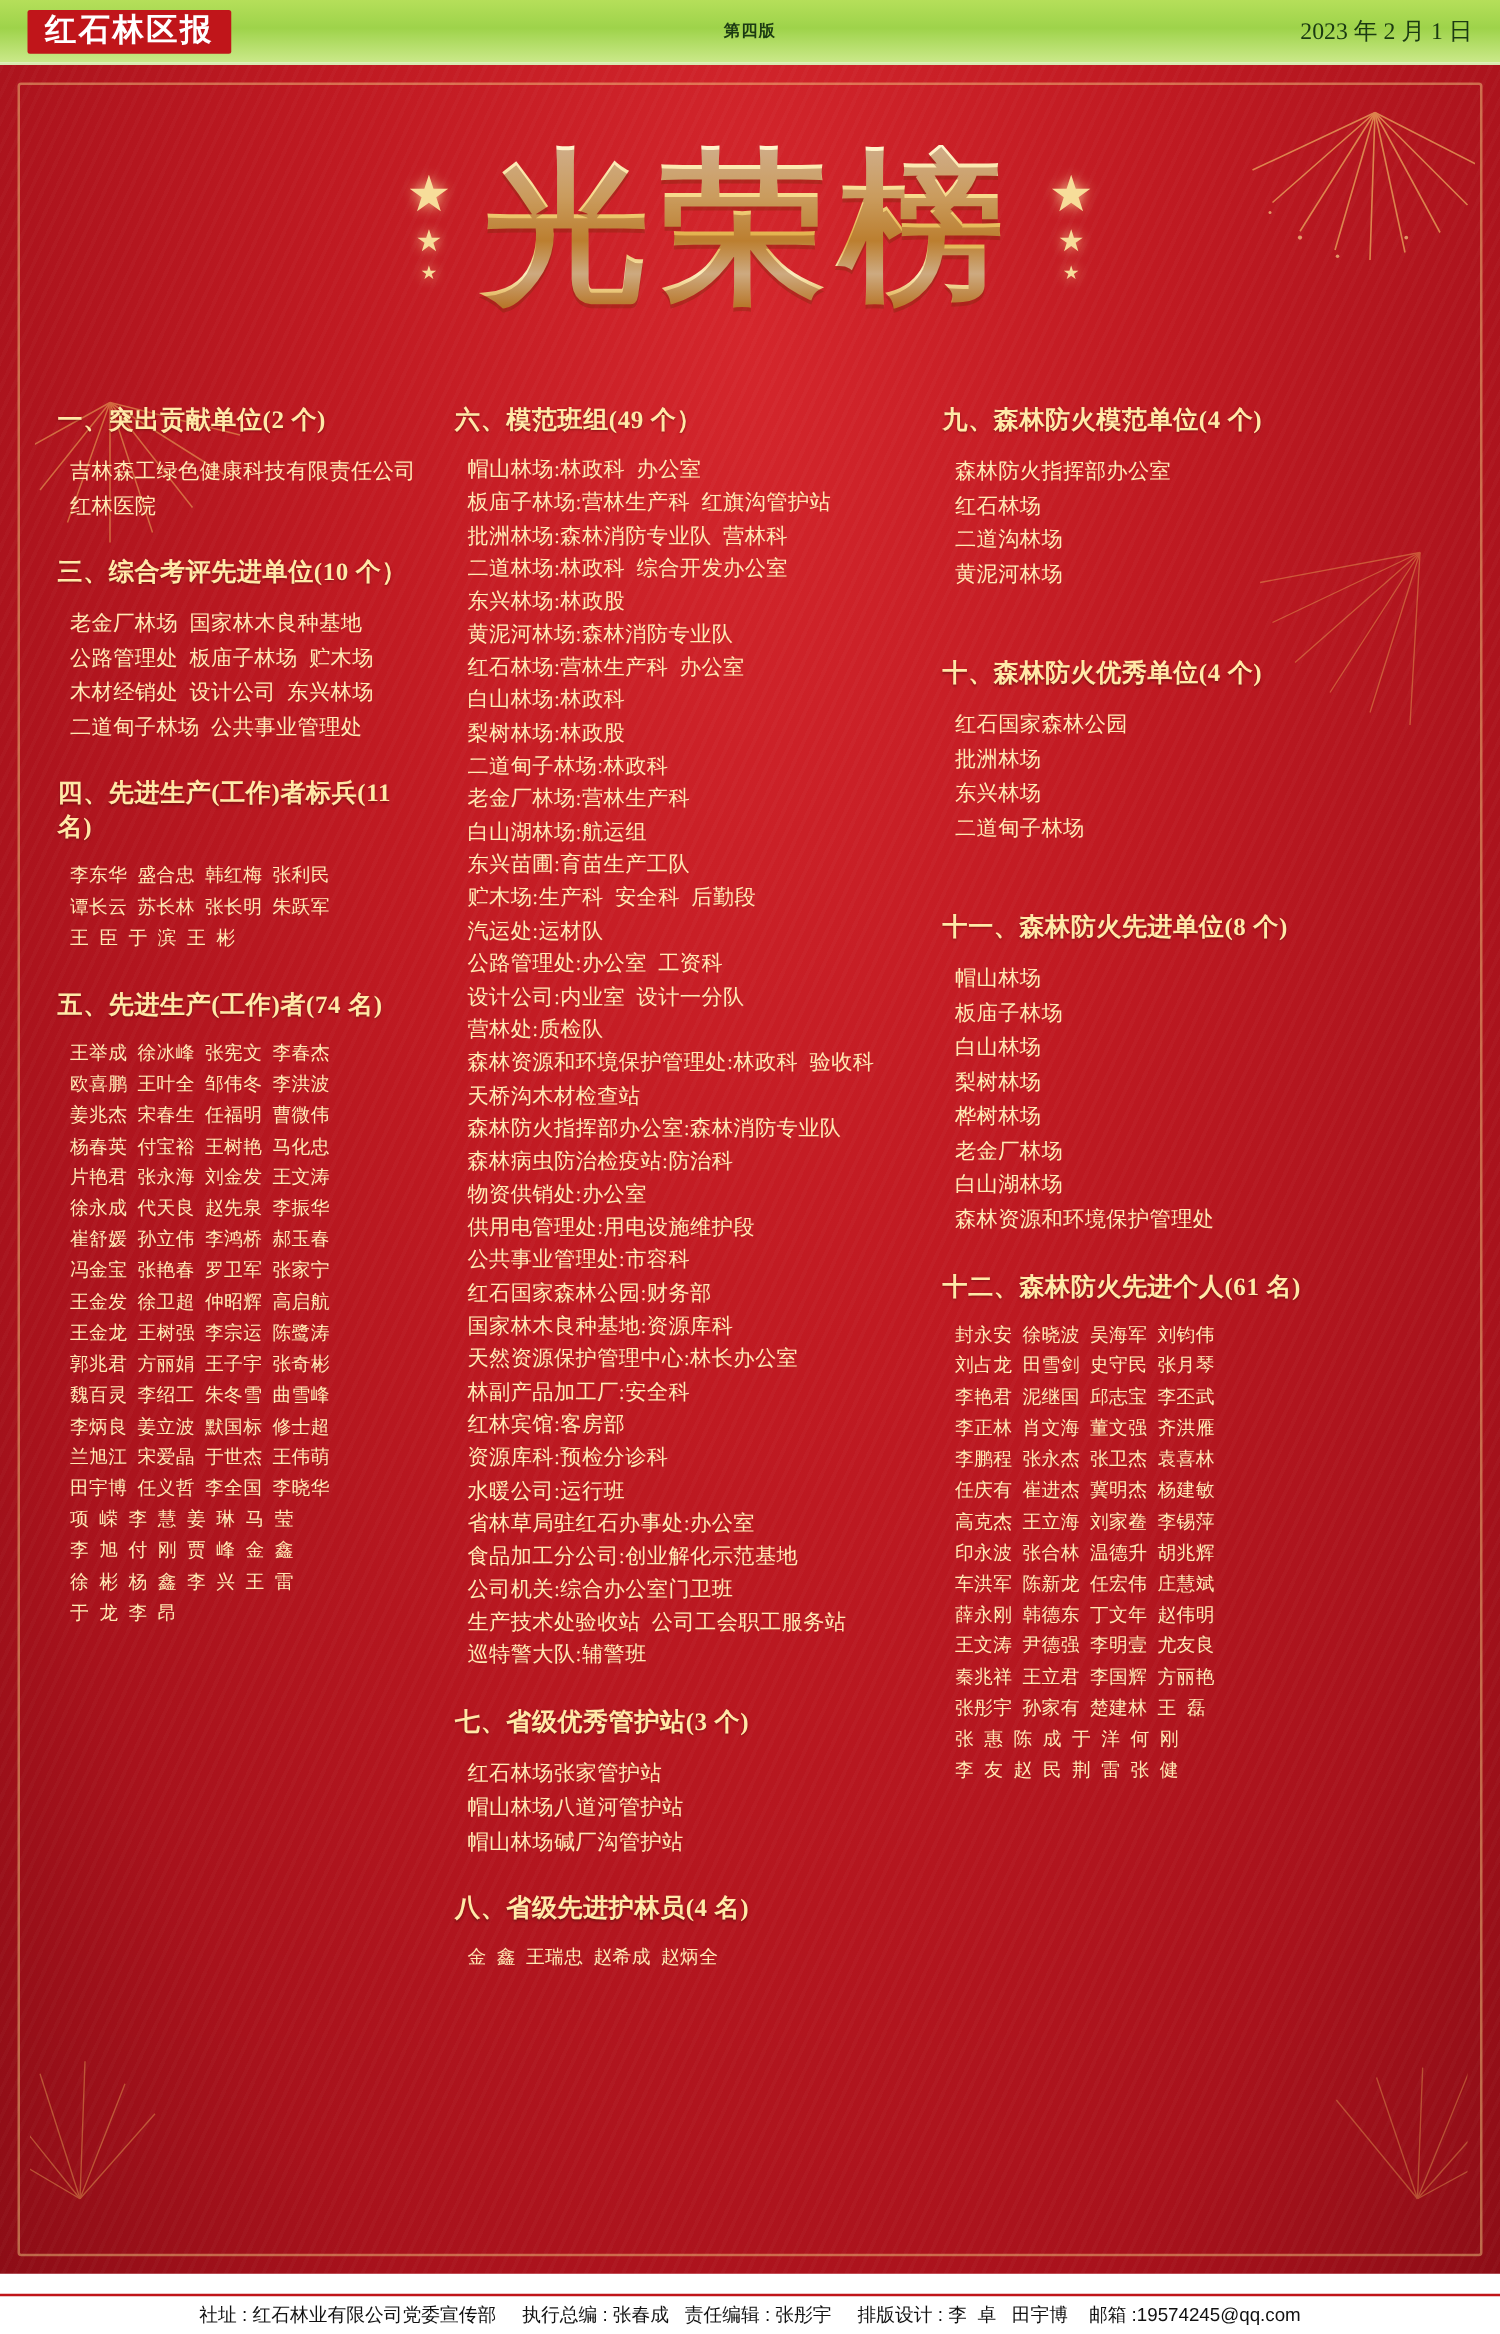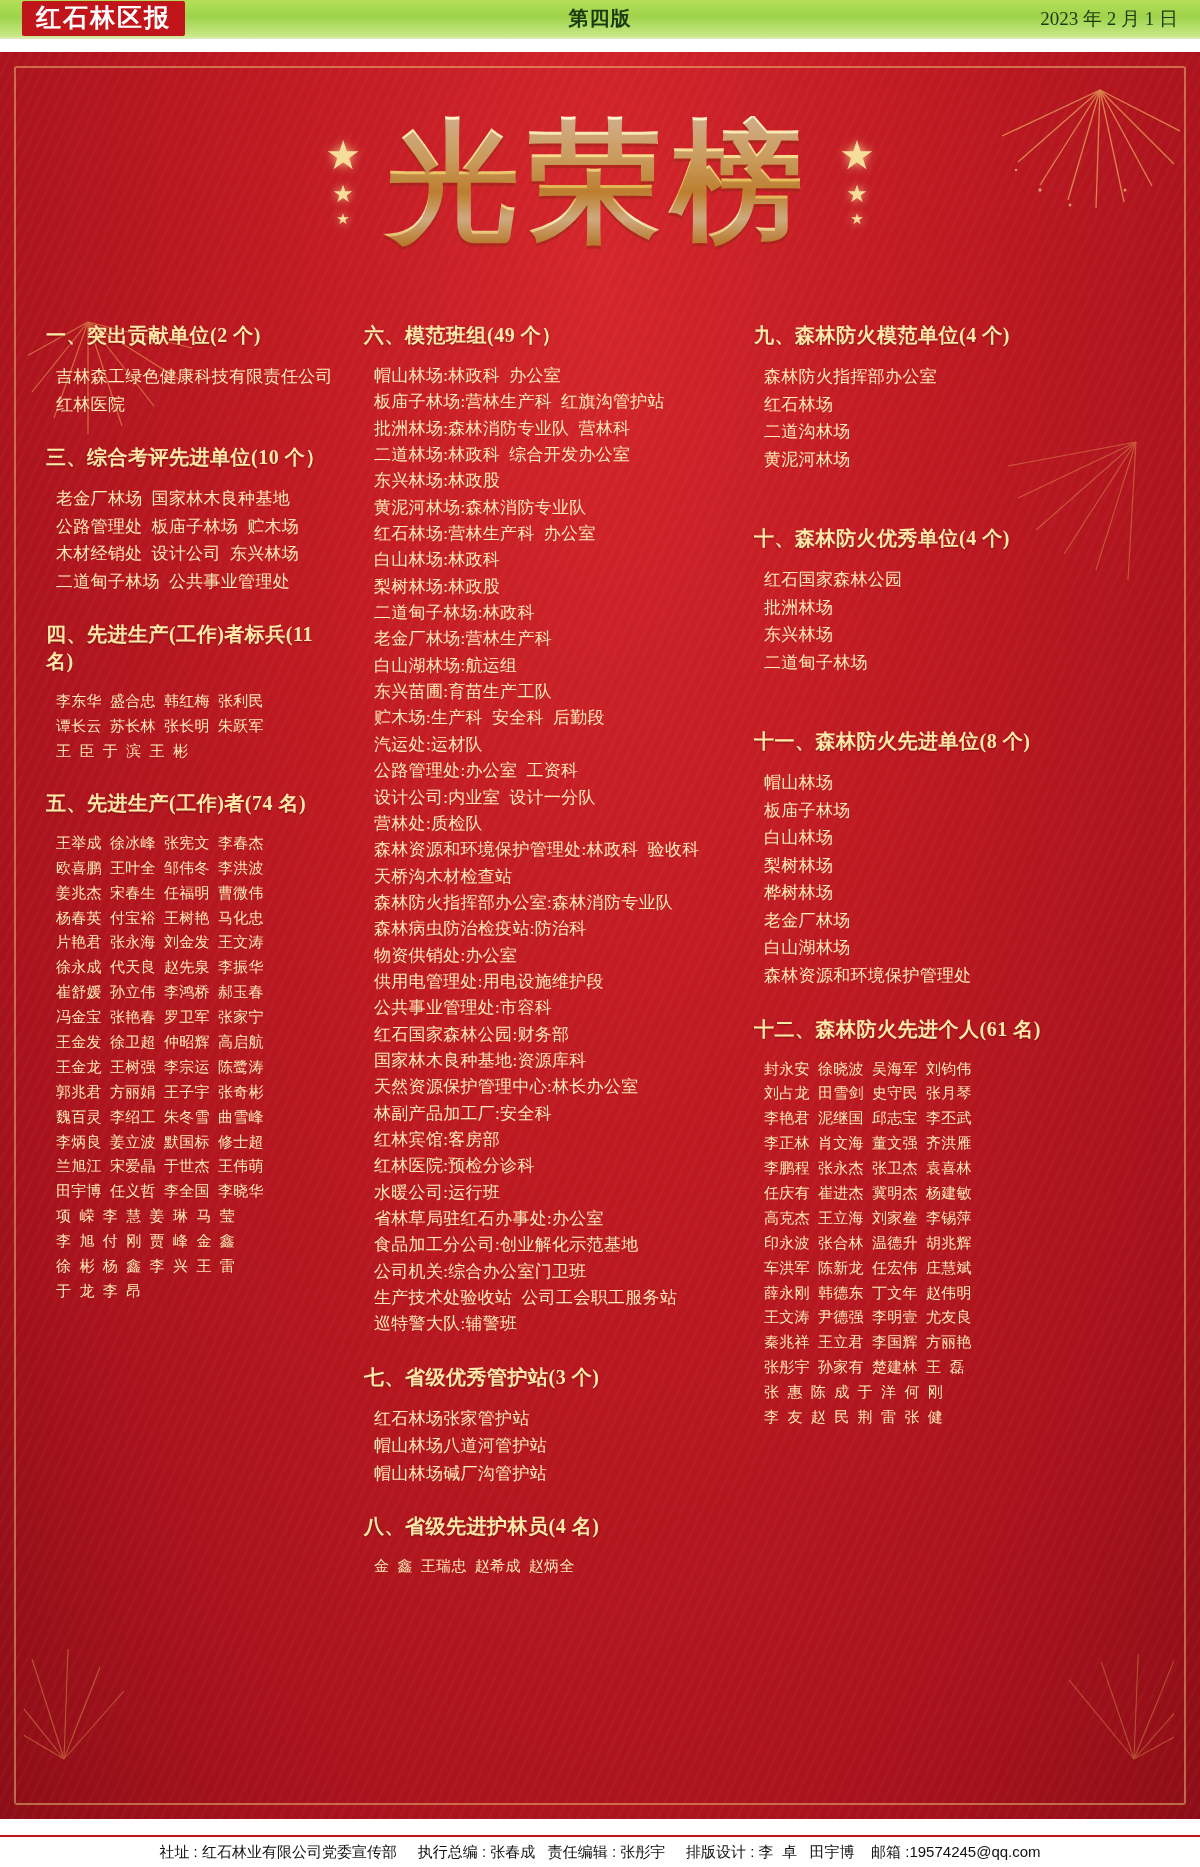--- a/index.html
+++ b/index.html
@@ -9,21 +9,21 @@
     height: 1867px;
     font-family: "Liberation Serif", "DejaVu Serif", serif;
     background: #ffffff;
     position: relative;
     overflow: hidden;
   }
 
   
   .masthead {
     position: relative;
-    height: 39px;
+    height: 52px;
     background: linear-gradient(180deg,#b5df5a 0%, #9ed34a 45%, #cbe98a 100%);
     border-bottom: 2px solid #d9e9b0;
     display: flex;
     align-items: center;
     padding: 0 22px;
     justify-content: flex-end;
   }
   .paper-name {
     background: #c0151a;
     color: #ffffff;
@@ -32,21 +32,21 @@
     letter-spacing: 2px;
     padding: 4px 14px 6px 14px;
     line-height: 1;
     border-radius: 2px;
     font-family: "Liberation Sans", sans-serif;
   }
   .page-no {
     position: absolute;
     left: 0; right: 0;
     text-align: center;
-    font-size: 20px;
+    font-size: 13px;
     color: #1b3a12;
     font-weight: bold;
     letter-spacing: 1px;
   }
   .issue-date {
     margin-left: auto;
     font-size: 19px;
     color: #1b3a12;
     z-index: 2;
   }
@@ -356,21 +356,21 @@
           <div class="line">森林防火指挥部办公室:森林消防专业队</div>
           <div class="line">森林病虫防治检疫站:防治科</div>
           <div class="line">物资供销处:办公室</div>
           <div class="line">供用电管理处:用电设施维护段</div>
           <div class="line">公共事业管理处:市容科</div>
           <div class="line">红石国家森林公园:财务部</div>
           <div class="line">国家林木良种基地:资源库科</div>
           <div class="line">天然资源保护管理中心:林长办公室</div>
           <div class="line">林副产品加工厂:安全科</div>
           <div class="line">红林宾馆:客房部</div>
-          <div class="line">红林医院:预检分诊科</div>
+          <div class="line">资源库科:预检分诊科</div>
           <div class="line">水暖公司:运行班</div>
           <div class="line">省林草局驻红石办事处:办公室</div>
           <div class="line">食品加工分公司:创业解化示范基地</div>
           <div class="line">公司机关:综合办公室门卫班</div>
           <div class="line">生产技术处验收站  公司工会职工服务站</div>
           <div class="line">巡特警大队:辅警班</div>
         </div>
       </div>
 
       <div class="sec">

